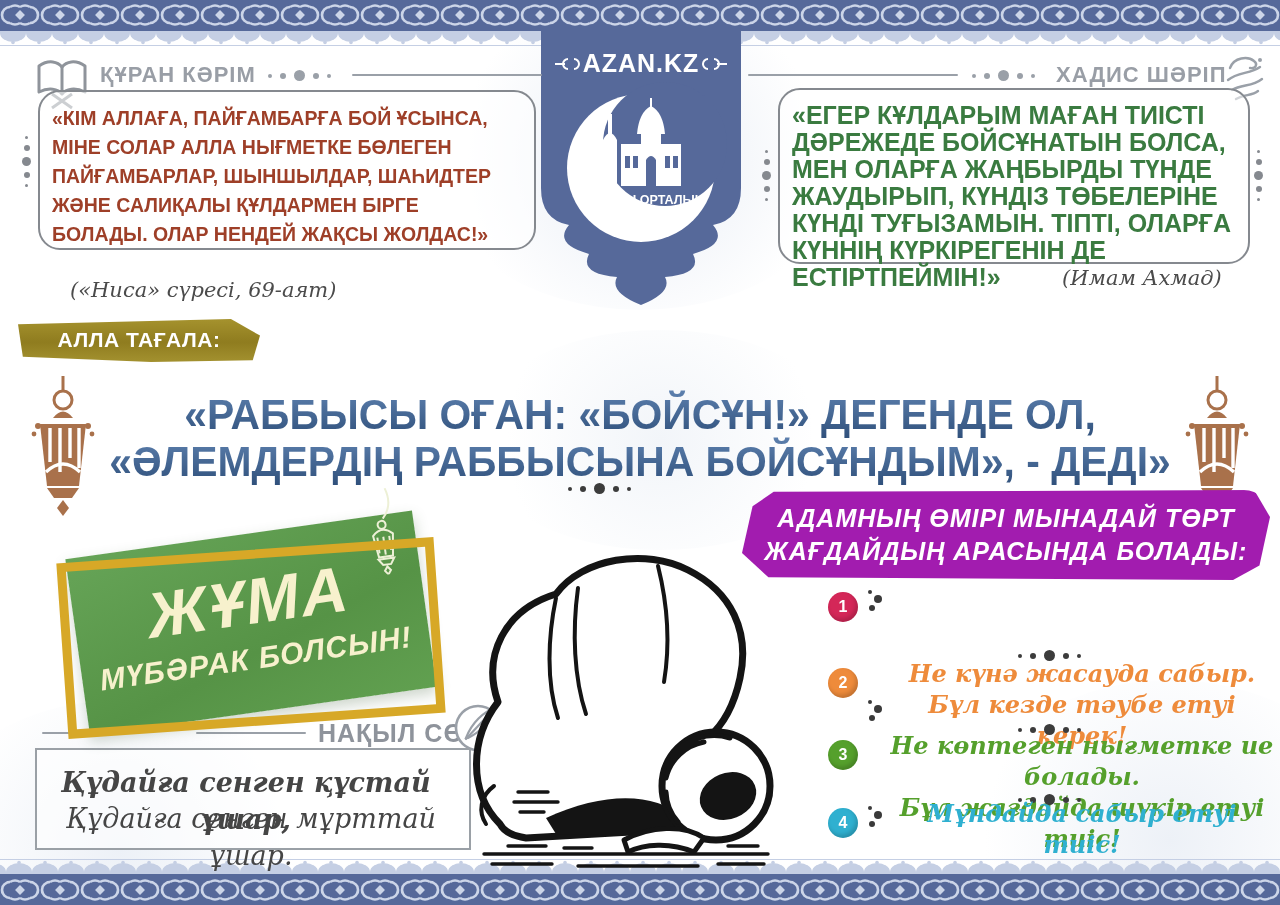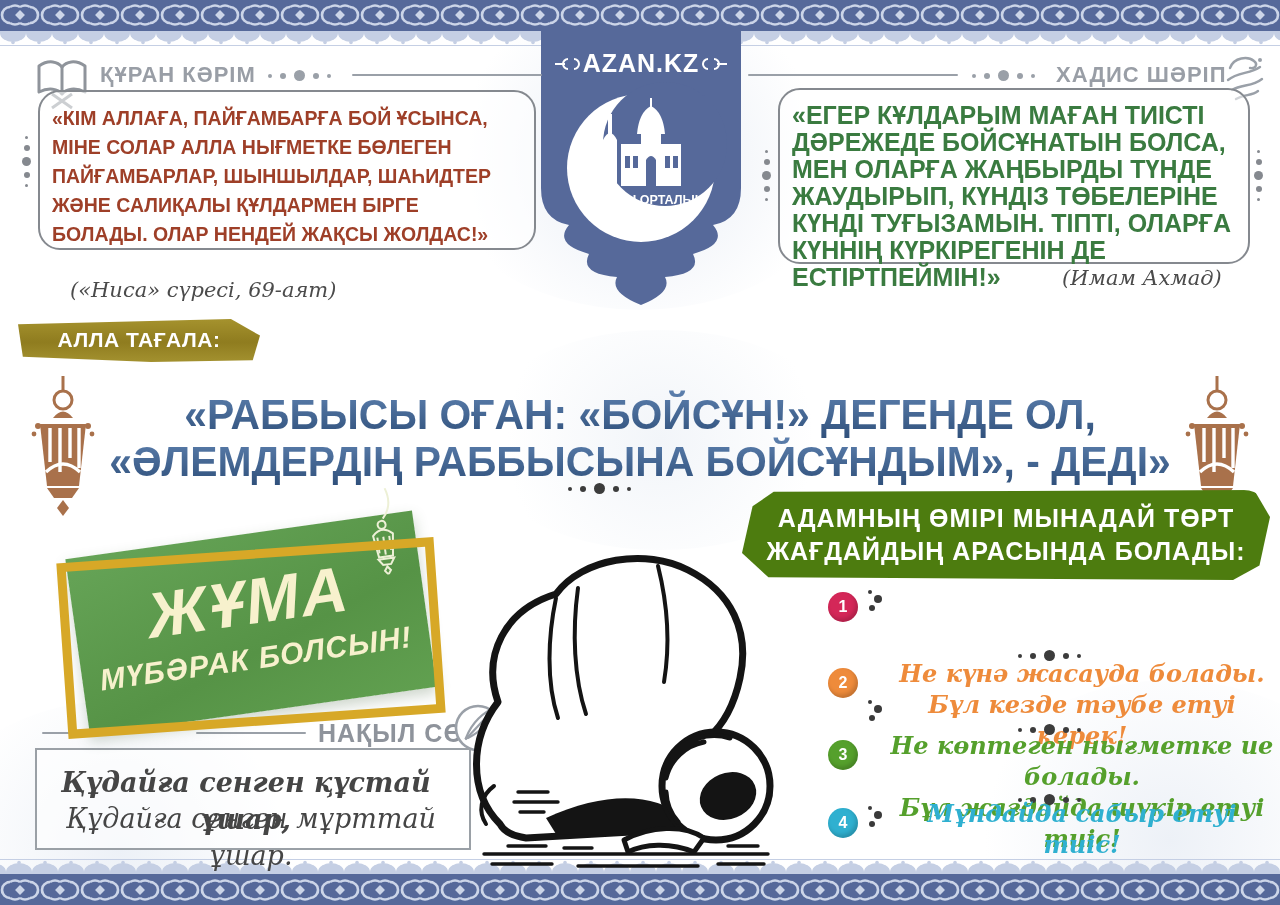--- a/index.html
+++ b/index.html
@@ -59,24 +59,24 @@
     display:flex;flex-direction:column;align-items:center;justify-content:center;}
   .jumah1{font-style:italic;font-weight:bold;font-size:64px;color:#f7f1cd;line-height:64px;letter-spacing:2px;}
   .jumah2{font-style:italic;font-weight:bold;font-size:30px;color:#f7f1cd;letter-spacing:1px;margin-top:8px;}
 
   
   .nakyl-title{font-size:25px;font-weight:bold;letter-spacing:1px;color:#8e939b;}
   .proverb-frame{border:2px solid #9aa0a6;background:rgba(255,255,255,.6);}
   .proverb{font-family:"DejaVu Serif",serif;font-style:italic;font-size:27px;line-height:37px;color:#454545;text-align:center;}
 
   
-  .gray-banner{background:#4d7c0f;border-radius:26px;
+  .gray-banner{background:#a21caf;border-radius:26px;
     clip-path:polygon(2% 18%,6% 2%,97% 0,100% 30%,98% 84%,93% 100%,5% 97%,0 70%);
     display:flex;flex-direction:column;align-items:center;justify-content:center;
-    color:#fff;font-weight:bold;font-size:25px;line-height:33px;letter-spacing:1px;text-align:center;}
+    color:#fff;font-weight:bold;font-size:25px;line-height:33px;letter-spacing:1px;text-align:center;font-style:italic;}
   .item-text{font-family:"DejaVu Serif",serif;font-style:italic;font-weight:bold;font-size:24px;line-height:31px;text-align:center;}
   .num-circle{width:30px;height:30px;border-radius:50%;display:flex;align-items:center;justify-content:center;
     color:#fff;font-weight:bold;font-size:16px;box-shadow:inset -2px -3px 4px rgba(0,0,0,.18);}
   .c1{background:#d42758;} .t1{color:#c72350;}
   .c2{background:#ee8b3b;} .t2{color:#ee8b3b;}
   .c3{background:#55a02c;} .t3{color:#55a02c;}
   .c4{background:#2fb0d0;} .t4{color:#2fb0d0;}
   .item-dots{position:relative;width:20px;height:34px;}
   .item-dots::before{content:"";position:absolute;left:2px;top:2px;width:4px;height:4px;border-radius:50%;background:#3a3a3a;
     box-shadow:8px 7px 0 2px #3a3a3a, 2px 16px 0 1px #3a3a3a;}
@@ -335,21 +335,21 @@
     <i></i>
       <i class="m"></i>
       <i class="l"></i>
       <i class="m"></i>
       <i></i>
   </div>
 
   <div class="abs num-circle c2" style="left:828px;top:668px;">2</div>
   <div class="abs item-dots" style="left:866px;top:664px;"></div>
   <div class="abs item-text t2" style="left:888px;top:658px;width:388px;">
-    <div>Не күнә жасауда болады.</div>
+    <div>Не күнә жасауда сабыр.</div>
     <div>Бұл кезде тәубе етуі керек!</div>
   </div>
   <div class="abs dotrow dark" style="left:1018px;top:724px;">
     <i></i>
       <i class="m"></i>
       <i class="l"></i>
       <i class="m"></i>
       <i></i>
   </div>
 

